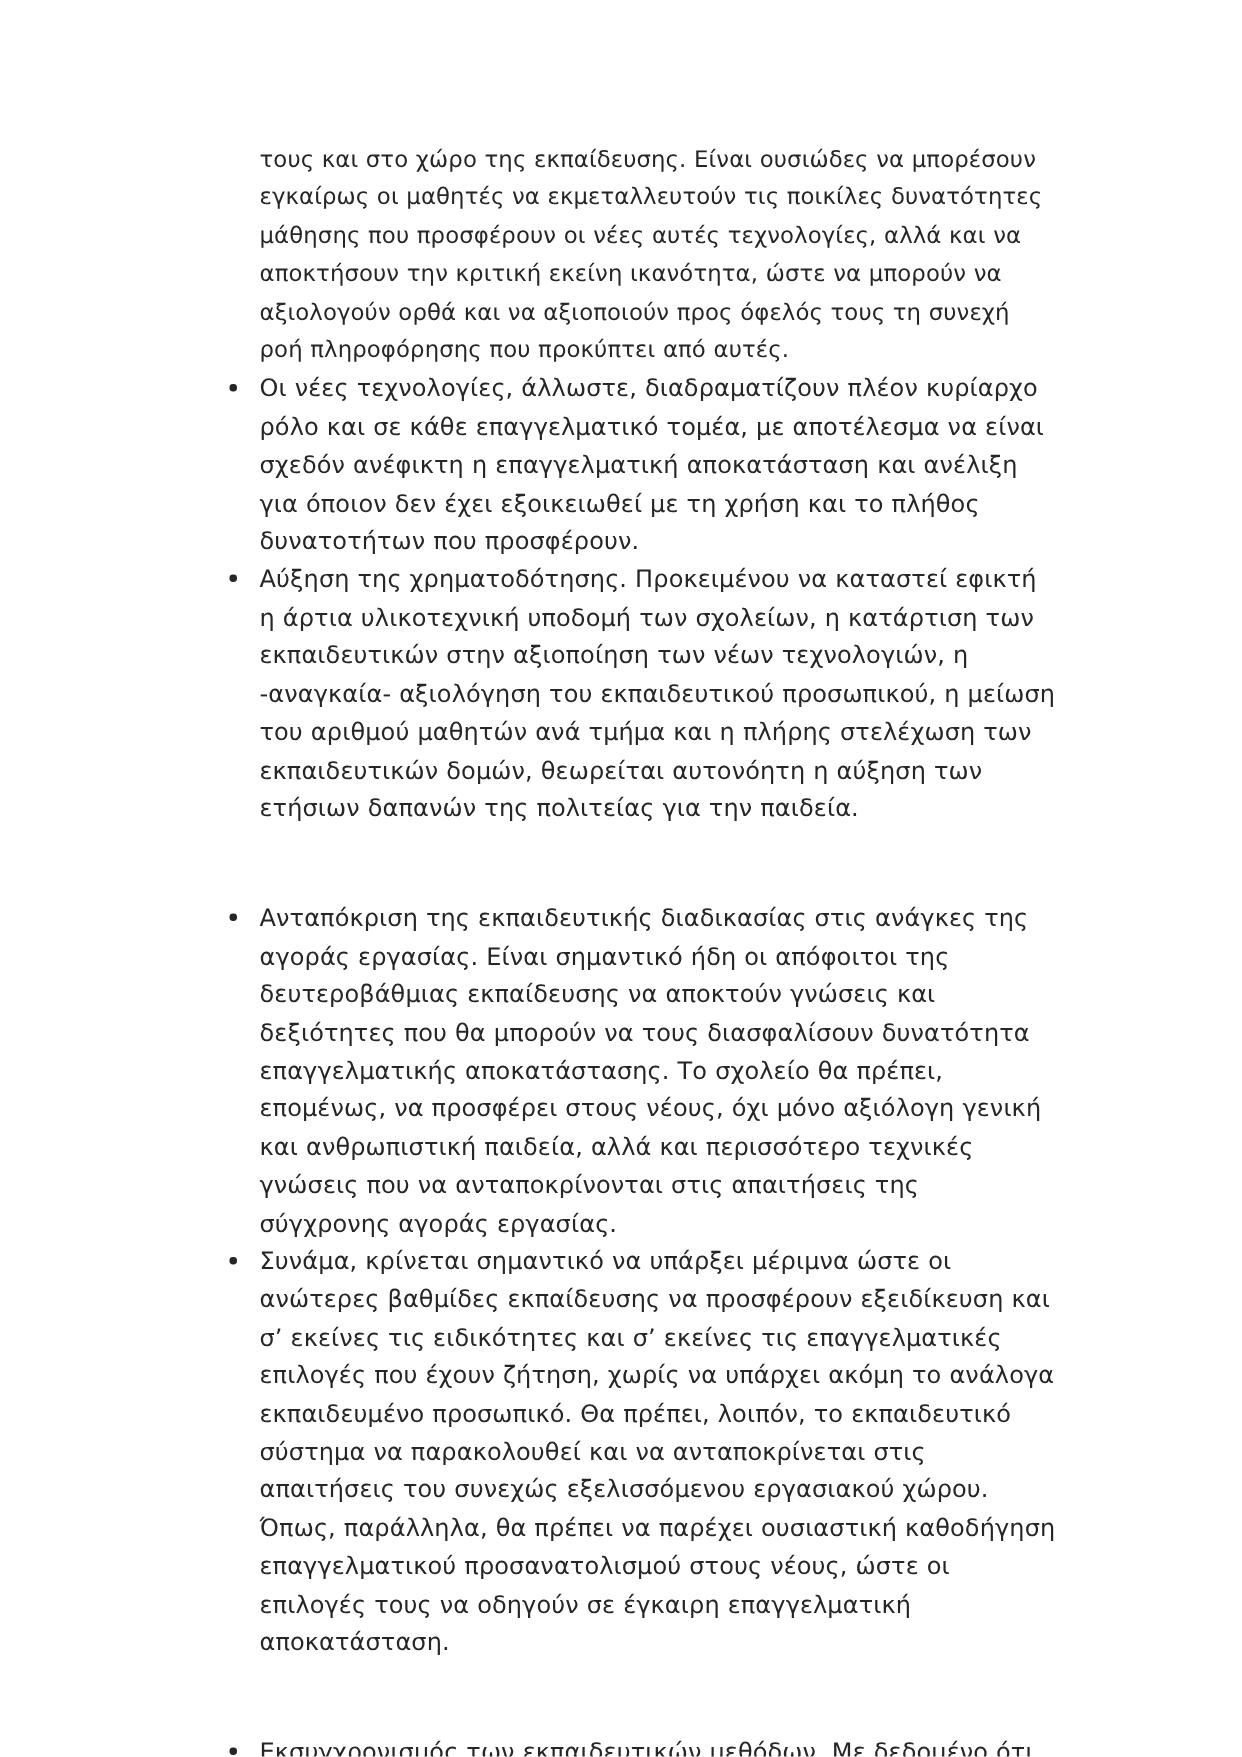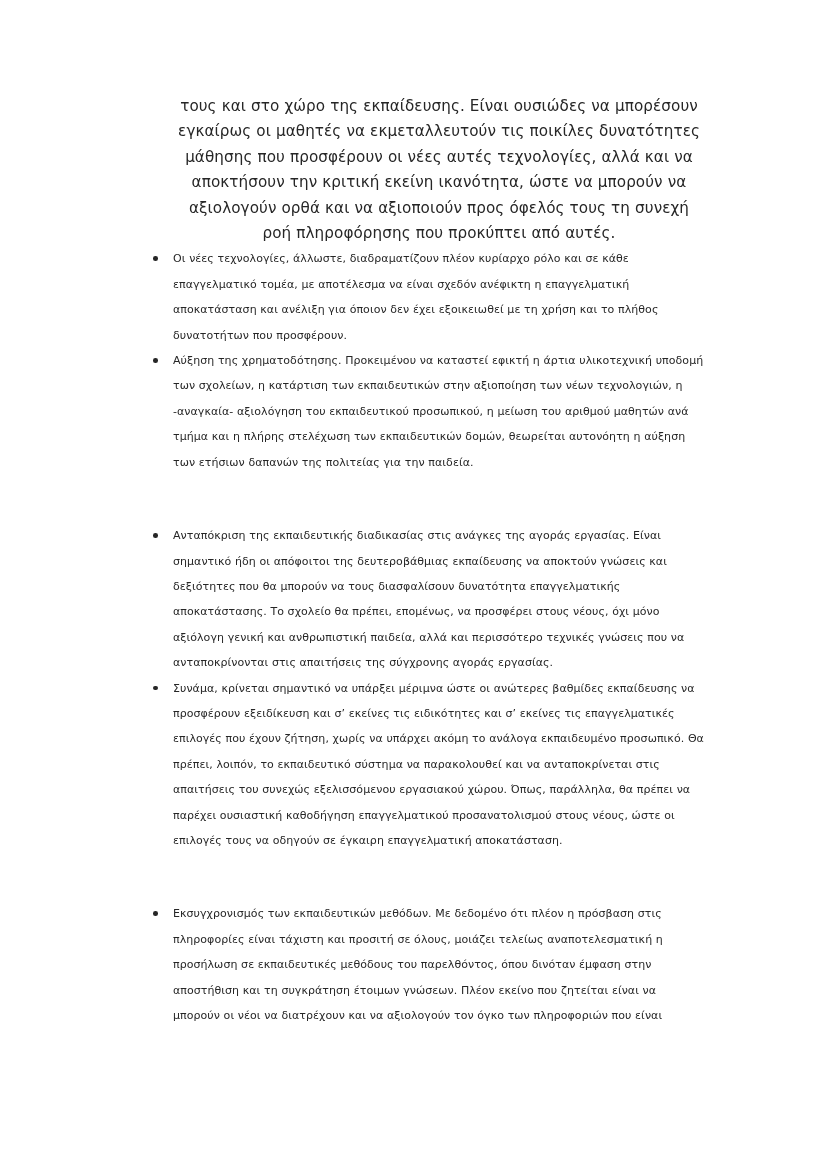--- a/index.html
+++ b/index.html
@@ -34,34 +34,34 @@
   .block-gap {
     height: 48px;
   }
   
   p.lead {
     margin: 0;
     padding: 0 0 0 20px;
     font-size: 15.2px;
     line-height: 25.4px;
     color: #262626;
-    text-align: center;
+    text-align: left;
     letter-spacing: 0.005em;
     word-spacing: 0.01em;
   }
   ul.bullets {
     margin: 0;
     padding: 0;
     list-style: none;
   }
   ul.bullets > li {
     position: relative;
     margin: 0;
     padding: 0 0 0 20px;
-    font-size: 11px;
+    font-size: 16px;
     line-height: 25.4px;
     color: #262626;
     text-align: left;
     letter-spacing: 0.005em;
     word-spacing: 0.01em;
   }
   ul.bullets > li > .bullet-dot {
     position: absolute;
     left: 0px;
     top: 10px;

